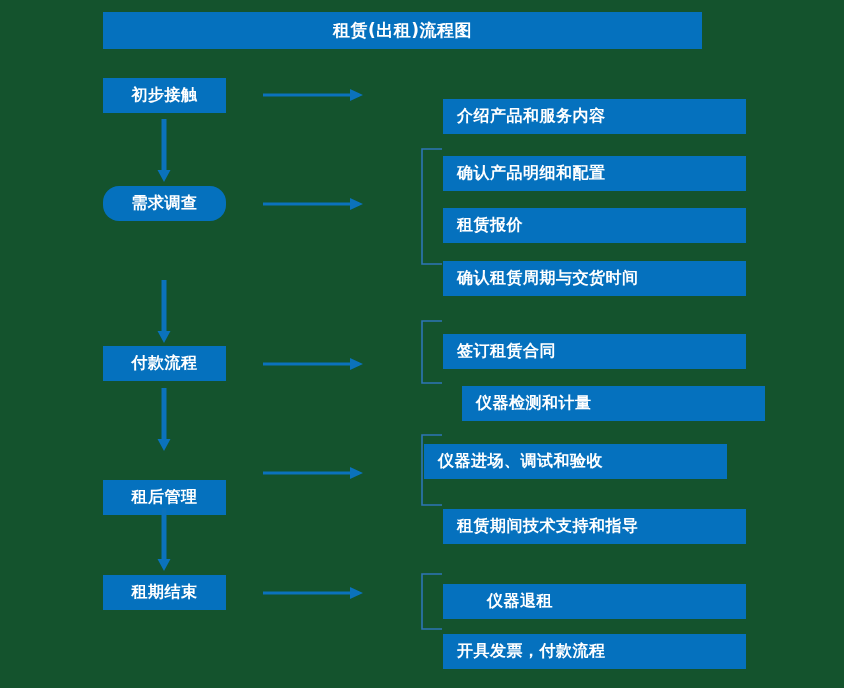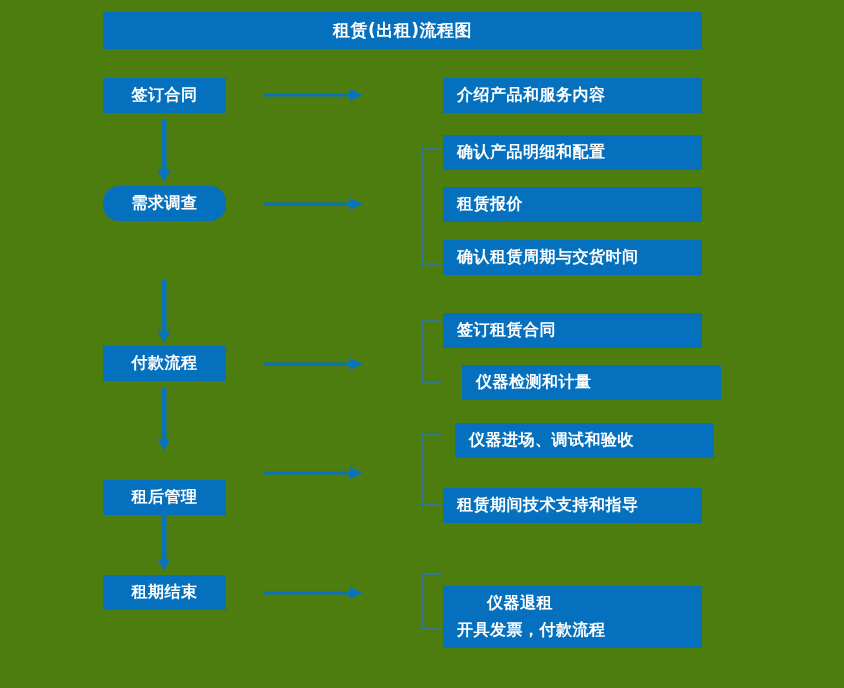--- a/index.html
+++ b/index.html
@@ -7,21 +7,21 @@
     padding: 0;
     background: #ffffff;
   }
   body {
     font-family: "DejaVu Sans", "Liberation Sans", sans-serif;
   }
   #canvas {
     position: relative;
     width: 844px;
     height: 688px;
-    background: #4d7c0f;
+    background: #14532d;
     overflow: hidden;
   }
   .title-bar {
     position: absolute;
     left: 103px;
     top: 12px;
     width: 599px;
     height: 37px;
     background: #0571BE;
     color: #ffffff;
@@ -42,24 +42,25 @@
     align-items: center;
     letter-spacing: 0.5px;
     box-sizing: border-box;
   }
   .node-box.stage {
     width: 123px;
     height: 35px;
     justify-content: center;
   }
   .node-box.detail {
-    width: 259px;
+    width: 303px;
     height: 35px;
     justify-content: flex-start;
     padding-left: 14px;
+    margin-top: 21px;
   }
   .h-arrow {
     position: absolute;
     height: 14px;
   }
   .v-arrow {
     position: absolute;
     width: 14px;
   }
   .bracket {
@@ -69,21 +70,21 @@
     display: block;
   }
 </style>
 </head>
 <body>
 
 <div id="canvas">
 
   <div class="title-bar">租赁(出租)流程图</div>
 
-  <div class="node-box stage" style="left:103px; top:78px;">签订合同</div>
+  <div class="node-box stage" style="left:103px; top:78px;">初步接触</div>
 
   <div class="node-box stage" style="left:103px; top:186px;border-radius:16px;">需求调查</div>
 
   <div class="node-box stage" style="left:103px; top:346px;">付款流程</div>
 
   <div class="node-box stage" style="left:103px; top:480px;">租后管理</div>
 
   <div class="node-box stage" style="left:103px; top:575px;">租期结束</div>
 
   <div class="node-box detail" style="left:443px; top:78px;">介绍产品和服务内容</div>
@@ -91,25 +92,25 @@
   <div class="node-box detail" style="left:443px; top:135px;">确认产品明细和配置</div>
 
   <div class="node-box detail" style="left:443px; top:187px;">租赁报价</div>
 
   <div class="node-box detail" style="left:443px; top:240px;">确认租赁周期与交货时间</div>
 
   <div class="node-box detail" style="left:443px; top:313px;">签订租赁合同</div>
 
   <div class="node-box detail" style="left:462px; top:365px;">仪器检测和计量</div>
 
-  <div class="node-box detail" style="left:455px; top:423px;font-family:Liberation Mono, monospace;">仪器进场、调试和验收</div>
+  <div class="node-box detail" style="left:424px; top:423px;font-family:Liberation Mono, monospace;">仪器进场、调试和验收</div>
 
   <div class="node-box detail" style="left:443px; top:488px;">租赁期间技术支持和指导</div>
 
-  <div class="node-box detail" style="left:443px; top:586px;padding-left:44px;">仪器退租</div>
+  <div class="node-box detail" style="left:443px; top:563px;padding-left:44px;">仪器退租</div>
 
   <div class="node-box detail" style="left:443px; top:613px;">开具发票，付款流程</div>
 
   <div class="h-arrow" style="left:263px; top:88px; width:100px;">
     <svg width="100" height="14" viewBox="0 0 100 14">
       <path d="M0 5.5 H87 V1 L100 7 L87 13 V8.5 H0 Z" fill="#0B72BC"></path>
     </svg>
   </div>
 
   <div class="h-arrow" style="left:263px; top:197px; width:100px;">

